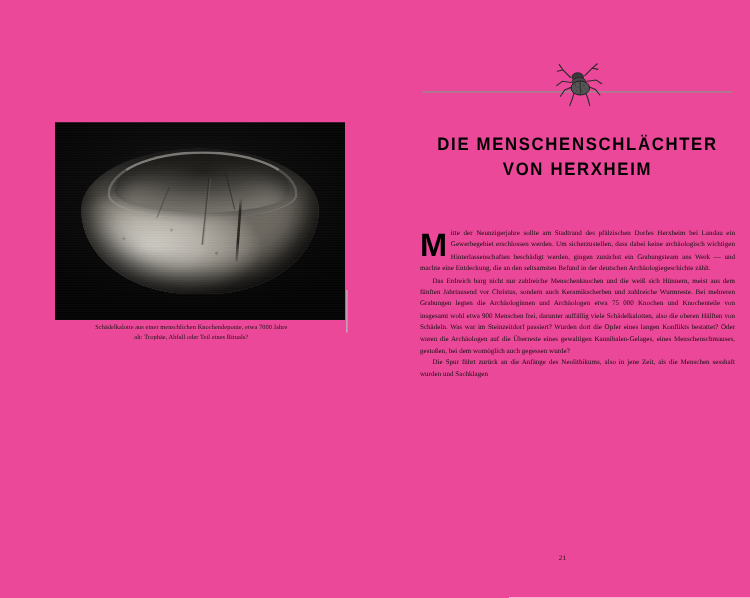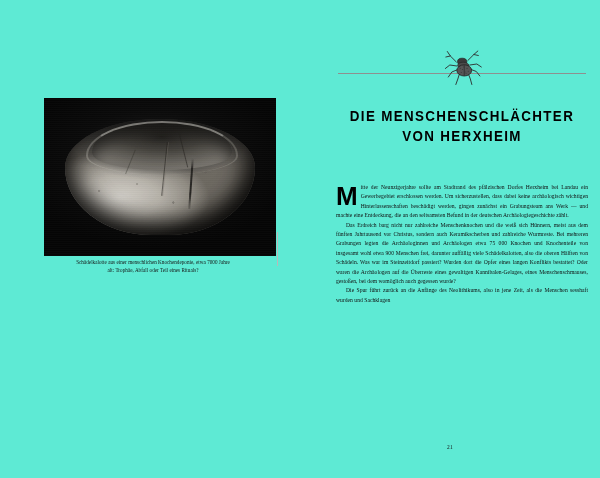--- a/index.html
+++ b/index.html
@@ -13,21 +13,21 @@
     overflow: hidden;
     font-family: "Liberation Serif", "DejaVu Serif", serif;
     color: #1a1a1a;
   }
 
   
   .spread {
     position: relative;
     width: 600px;
     height: 478px;
-    background: #5eead4;
+    background: #ec4899;
   }
 
   
   .page-left {
     position: absolute;
     left: 0;
     top: 0;
     width: 300px;
     height: 478px;
   }

